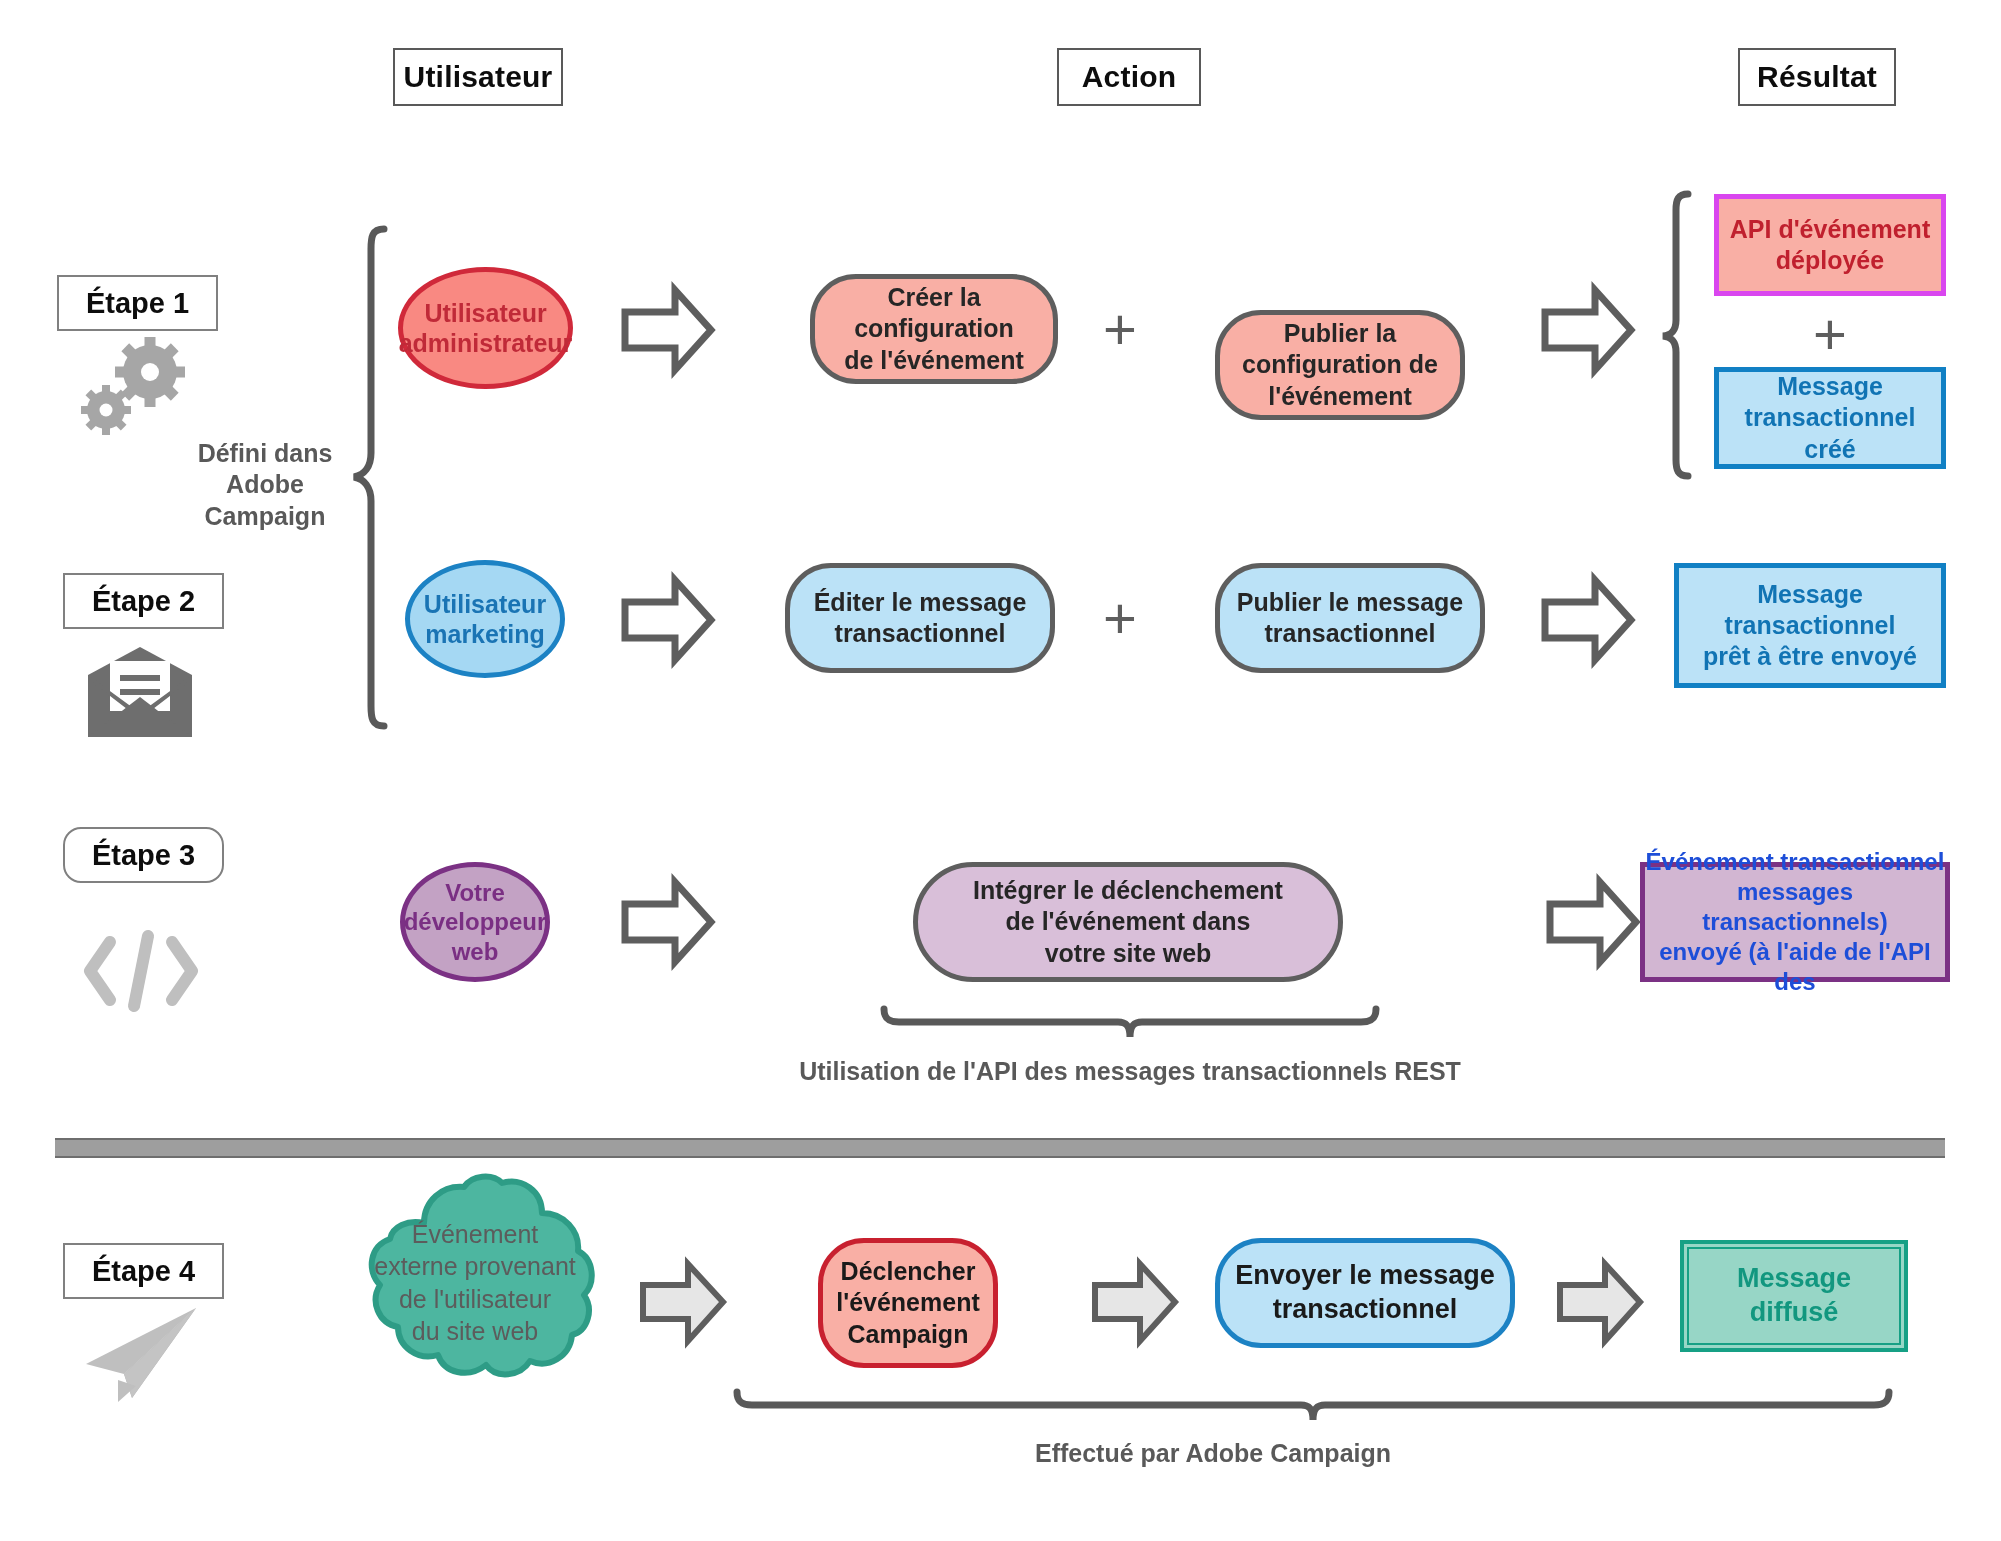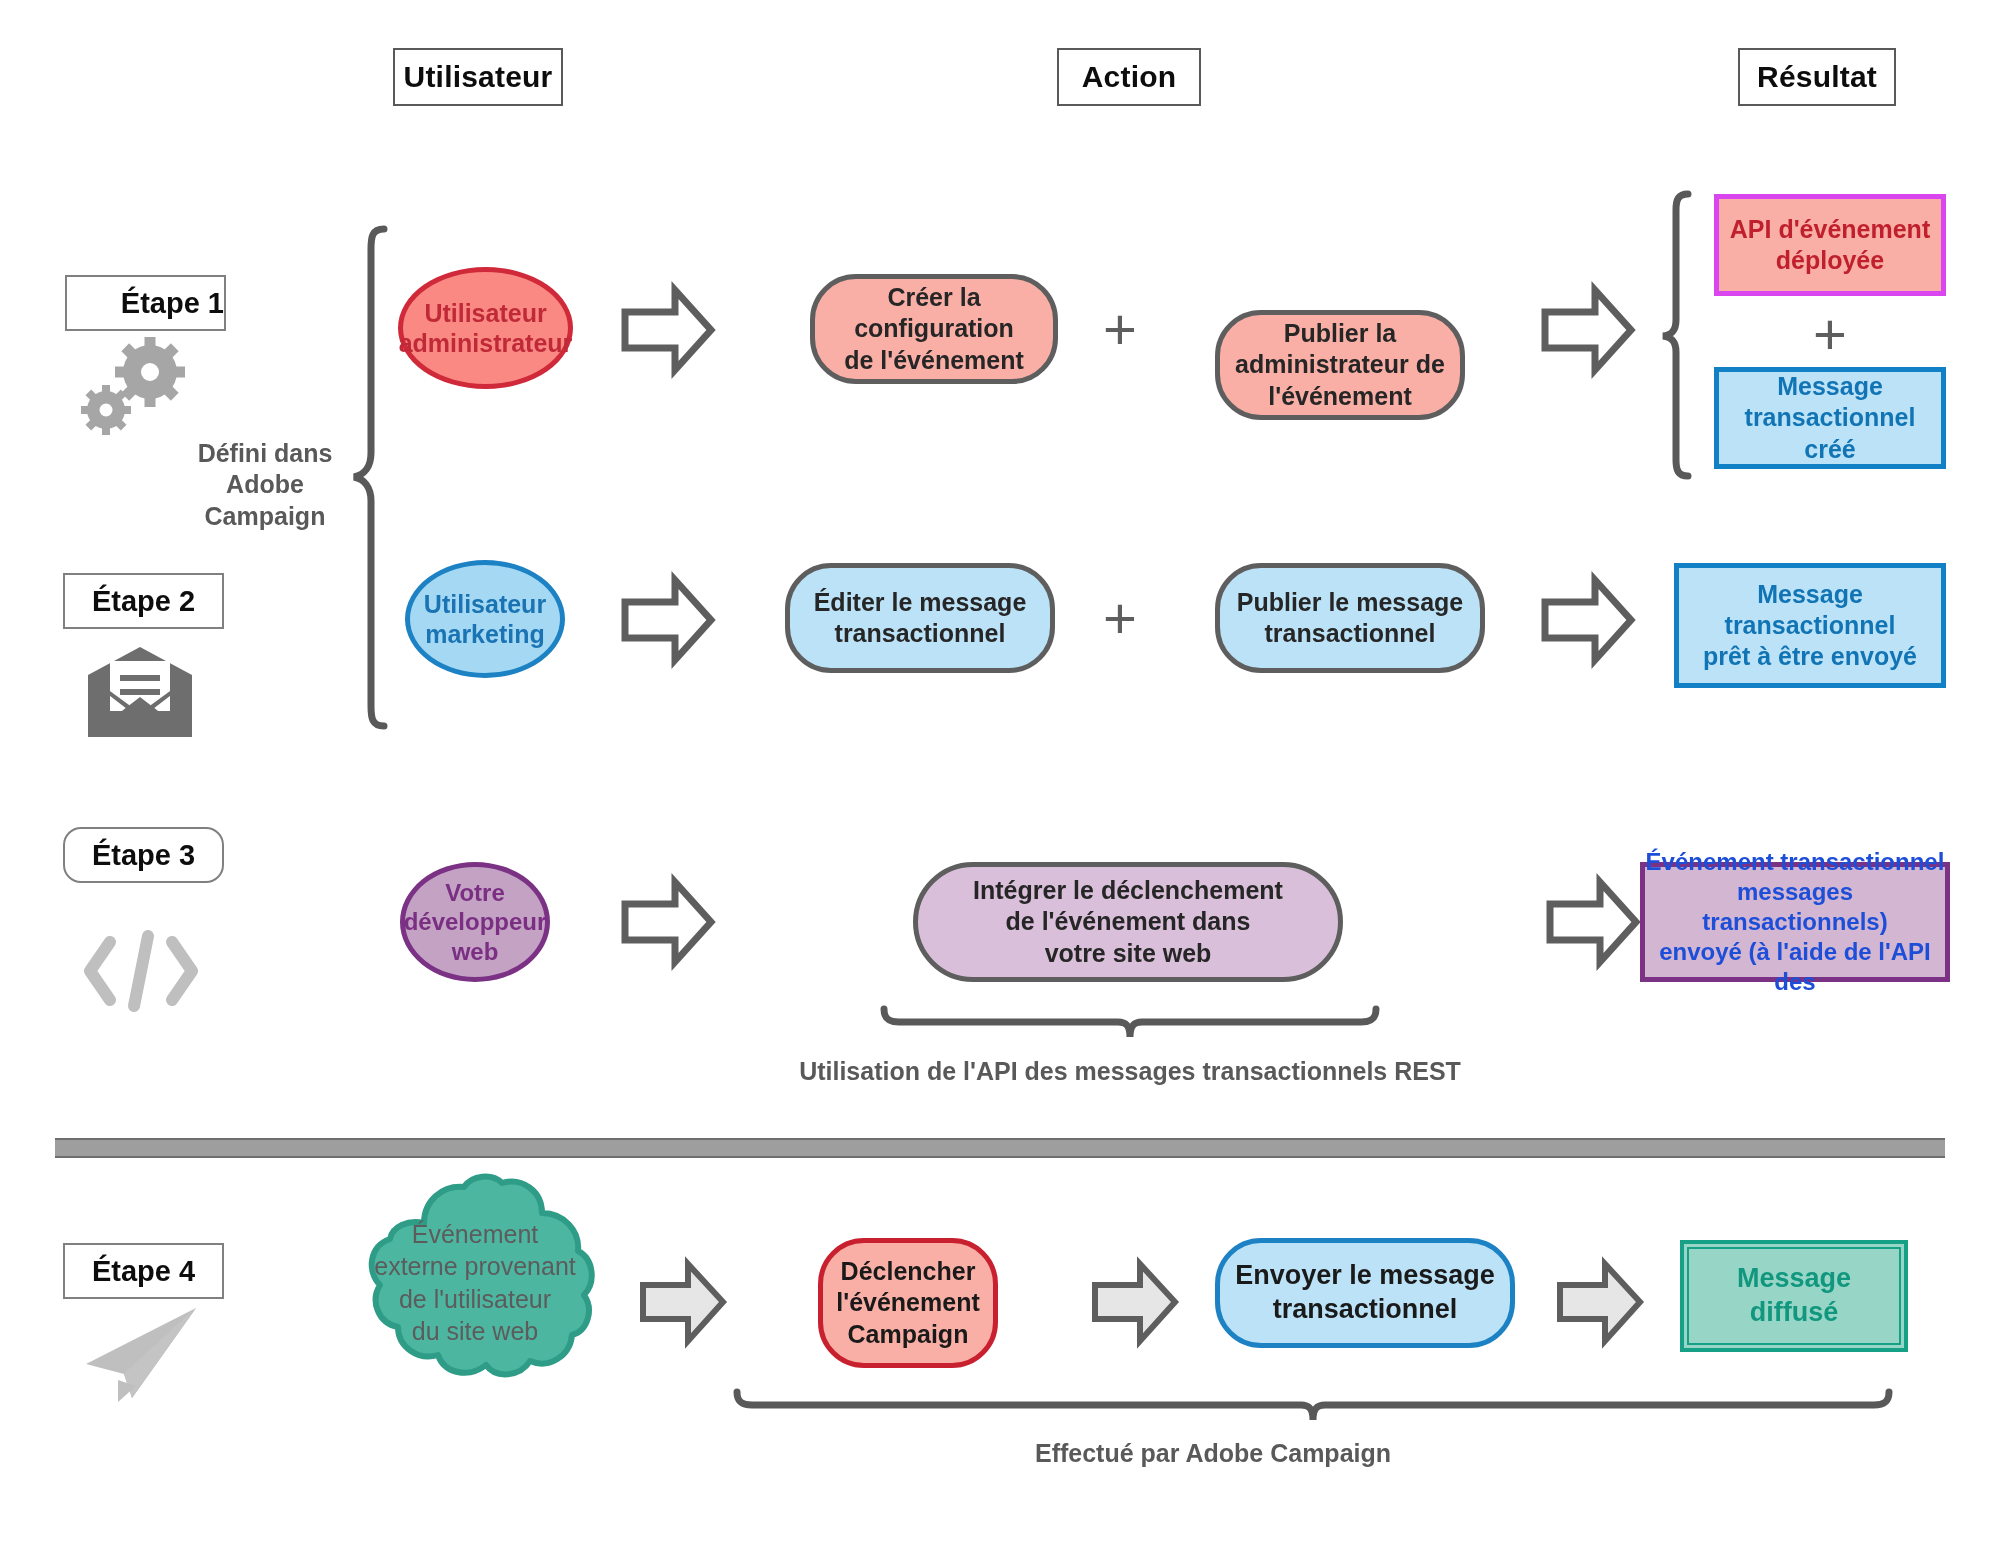--- a/index.html
+++ b/index.html
@@ -126,21 +126,21 @@
   <div class="abs col-head" style="left:393px;top:48px;width:166px;height:54px;">
     <span>Utilisateur</span>
   </div>
   <div class="abs col-head" style="left:1057px;top:48px;width:140px;height:54px;">
     <span>Action</span>
   </div>
   <div class="abs col-head" style="left:1738px;top:48px;width:154px;height:54px;">
     <span>Résultat</span>
   </div>
 
-  <div class="abs step-box" style="left:65px;top:275px;width:157px;height:52px;justify-content:flex-end;">
+  <div class="abs step-box" style="left:57px;top:275px;width:157px;height:52px;">
     <span>Étape 1</span>
   </div>
 
   <div class="abs" style="left:78px;top:338px;width:120px;height:100px;">
     <svg viewBox="0 0 120 100" width="120" height="100">
       <g fill="#A6A6A6">
         <g transform="translate(72,34)">
           <circle cx="0" cy="0" r="27"></circle>
           <g>
             <rect x="-5.5" y="-35" width="11" height="12"></rect>
@@ -199,21 +199,21 @@
   <div class="abs pill red" style="left:810px;top:274px;width:248px;height:110px;font-size:25px;">
     <div>
       <div>Créer la configuration</div>
       <div>de l'événement</div>
     </div>
   </div>
   <div class="abs plus" style="left:1095px;top:300px;width:50px;">+</div>
   <div class="abs pill red" style="left:1215px;top:274px;width:250px;height:110px;font-size:25px;margin-top:36px;">
     <div>
       <div>Publier la</div>
-      <div>administrateur de</div>
+      <div>configuration de</div>
       <div>l'événement</div>
     </div>
   </div>
 
   <div class="abs" style="left:1540px;top:280px;width:96px;height:100px;">
     <svg viewBox="0 0 96 100" width="96" height="100">
       <path d="M5 32 L55 32 L55 10 L91 50 L55 90 L55 68 L5 68 Z" fill="#ffffff" stroke="#5E5E5E" stroke-width="7" stroke-linejoin="miter"></path>
     </svg>
   </div>
 

